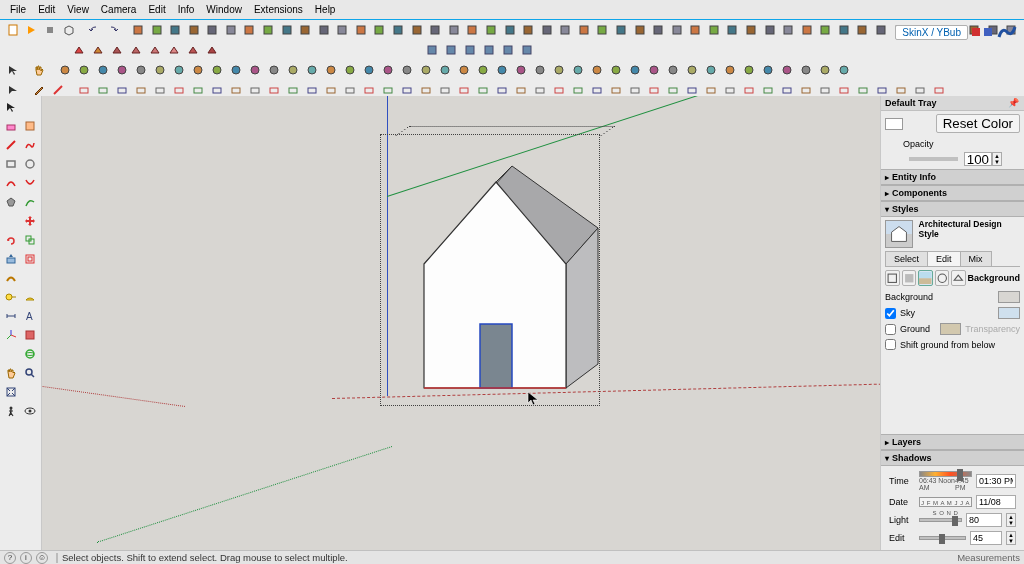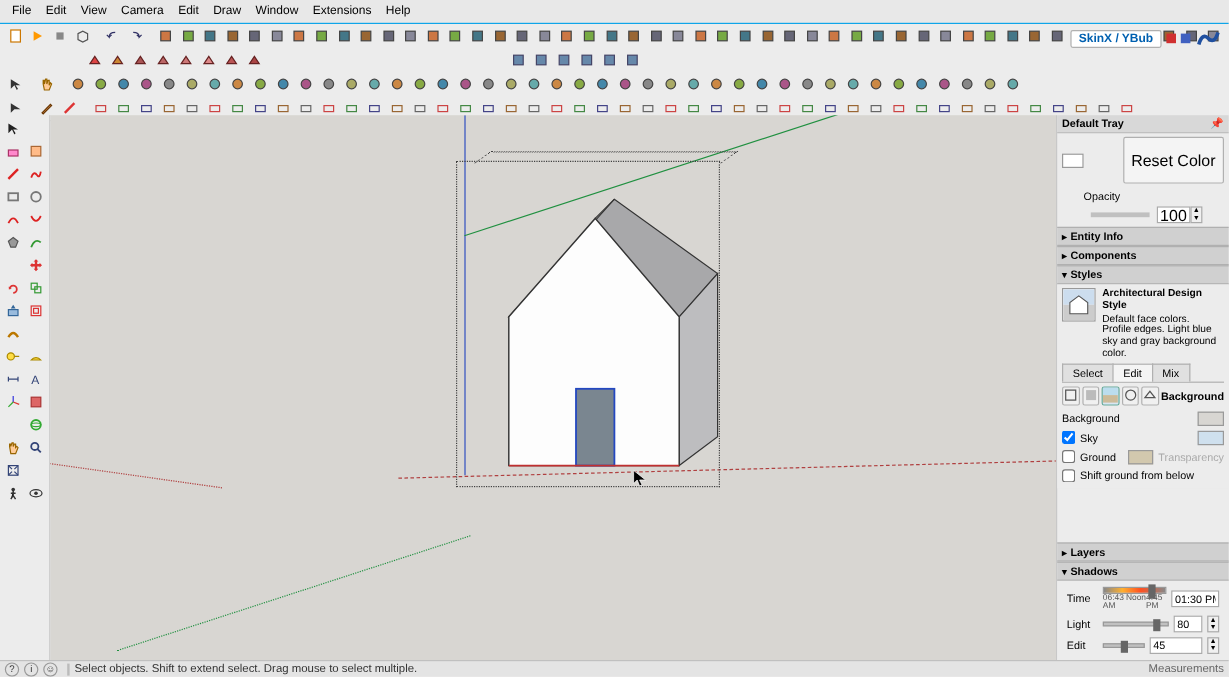--- a/index.html
+++ b/index.html
@@ -5,42 +5,42 @@
 * { box-sizing: border-box; margin: 0; padding: 0; font-family: "Segoe UI", Tahoma, sans-serif; }
 body { width: 1024px; height: 564px; background: #f0f0f0; overflow: hidden; position: relative; font-size: 10px; }
 .menubar { height: 20px; background: #e8e8e8; display: flex; align-items: center; padding: 0 4px; border-bottom: 1px solid #0ea5e9; }
 .menubar span { padding: 0 6px; cursor: default; }
 .toolbar-rows { background: #ececec; border-bottom: 1px solid #c8c8c8; }
 .toolbar-row { height: 20px; display: flex; align-items: center; padding: 0 4px; gap: 1px; position: relative; }
 .tb-btn { width: 18px; height: 18px; display: inline-flex; align-items: center; justify-content: center; border: 1px solid transparent; border-radius: 2px; cursor: pointer; }
 .tb-sep { width: 6px; height: 18px; display: inline-block; }
 .tb-btn svg { width: 14px; height: 14px; }
 .branding { position: absolute; right: 6px; top: 1px; display: flex; align-items: center; gap: 4px; }
-.branding-text { background: #fff; border: 1px solid #b0b0b0; padding: 1px 6px; border-radius: 2px; color: #0060b0; font-weight: 700; }
+.branding-text { background: #fff; border: 1px solid #b0b0b0; padding: 1px 6px; border-radius: 2px; color: #0060b0; font-weight: 400; }
 .branding-icon { width: 22px; height: 22px; }
 .main { position: absolute; top: 96px; left: 0; right: 0; bottom: 14px; display: flex; }
 .left-tools { width: 42px; background: #ececec; border-right: 1px solid #c8c8c8; display: flex; flex-direction: column; padding: 2px; gap: 1px; overflow: hidden; }
 .left-row { display: flex; gap: 1px; }
 .lt-btn { width: 18px; height: 18px; display: flex; align-items: center; justify-content: center; border: 1px solid transparent; border-radius: 2px; cursor: pointer; }
 .lt-btn svg { width: 14px; height: 14px; }
 .viewport { flex: 1; background: #d8d6d2; position: relative; overflow: hidden; }
 .axis-blue { position: absolute; width: 1px; height: 300px; background: #3050c0; left: 345px; top: 0; }
 .axis-green { position: absolute; width: 400px; height: 1px; background: #209040; left: 345px; top: 100px; transform-origin: left center; transform: rotate(-18deg); }
 .axis-red { position: absolute; width: 560px; height: 0; left: 290px; top: 302px; border-top: 1px dashed #b04040; transform-origin: left center; transform: rotate(-1.5deg); }
 .axis-red-back { position: absolute; width: 260px; height: 0; right: 695px; top: 310px; border-top: 1px dotted #b04040; transform-origin: right center; transform: rotate(8deg); }
 .axis-green-back { position: absolute; width: 310px; height: 0; left: 40px; top: 350px; border-top: 1px dotted #209040; transform-origin: right center; transform: rotate(-18deg); }
 .bbox { position: absolute; border: 1px dotted #404040; }
 .house { position: absolute; left: 352px; top: 60px; width: 220px; height: 250px; }
 .house svg { width: 100%; height: 100%; overflow: visible; }
 .cursor { position: absolute; left: 485px; top: 295px; width: 12px; height: 16px; }
 .tray { width: 144px; background: #ececec; border-left: 1px solid #c8c8c8; display: flex; flex-direction: column; font-size: 9px; justify-content: flex-end; }
 .tray-title { background: #d8d8d8; padding: 2px 4px; font-weight: 600; border-bottom: 1px solid #c0c0c0; display: flex; justify-content: space-between; align-items: center; }
 .tray-swatch-row { display: flex; align-items: center; padding: 3px 4px; gap: 6px; }
 .color-swatch { width: 18px; height: 12px; background: #fff; border: 1px solid #999; }
-.reset-btn { padding: 11px 6px; background: #f4f4f4; border: 1px solid #b0b0b0; border-radius: 2px; margin-left: auto; cursor: pointer; }
+.reset-btn { padding: 1px 6px; background: #f4f4f4; border: 1px solid #b0b0b0; border-radius: 2px; margin-left: auto; cursor: pointer; }
 .tray-field { padding: 3px 22px; display: flex; align-items: center; justify-content: space-between; }
 .opacity-input { width: 28px; height: 14px; border: 1px solid #aaa; text-align: right; padding-right: 2px; background: #fff; }
 .opacity-slider { flex: 1; height: 4px; background: #c0c0c0; margin: 0 6px; position: relative; }
 .panel-header { background: #d0d0d0; border-top: 1px solid #b0b0b0; border-bottom: 1px solid #b0b0b0; padding: 2px 4px; cursor: pointer; display: flex; align-items: center; gap: 3px; font-weight: 600; }
 .panel-header .arrow { font-size: 8px; }
 .panel-body { background: #ececec; padding: 3px 4px; }
 .style-thumb { width: 28px; height: 28px; background: #fff; border: 1px solid #999; display: inline-block; vertical-align: top; margin-right: 3px; }
 .style-thumb svg{width:100%;height:100%}
 .style-desc { display: inline-block; width: 96px; font-size: 8.5px; line-height: 1.15; vertical-align: top; }
 .style-name { font-weight: 600; display: block; margin-bottom: 1px; }
@@ -71,21 +71,21 @@
 </style>
 </head>
 <body>
 
 <div class="menubar">
   <span>File</span>
   <span>Edit</span>
   <span>View</span>
   <span>Camera</span>
   <span>Edit</span>
-  <span>Draw</span>
+  <span>Info</span>
   <span>Window</span>
   <span>Extensions</span>
   <span>Help</span>
 </div>
 
 <div class="toolbar-rows">
 <div class="toolbar-row">
   <div class="tb-btn">
         <svg viewBox="0 0 14 14">
           <rect x="3" y="2" width="8" height="10" fill="#fff" stroke="#cc7700"></rect>
@@ -1189,21 +1189,20 @@
         <span>Styles</span>
       </div>
     <div class="panel-body">
       <span class="style-thumb"><svg viewBox="0 0 28 28">
             <rect width="28" height="14" fill="#cde"></rect>
             <rect y="14" width="28" height="14" fill="#ccc"></rect>
             <path d="M6 22 L6 12 L14 6 L22 12 L22 22 Z" fill="#fff" stroke="#555"></path>
           </svg></span>
       <span class="style-desc">
         <span class="style-name">Architectural Design Style</span>
-        <span>Default face colors. Profile edges. Light blue sky and gray background color.</span>
       </span>
       <div class="tabs">
         <div class="tab">Select</div>
         <div class="tab active">Edit</div>
         <div class="tab">Mix</div>
       </div>
       <div class="mini-tb">
         <div class="mini-btn">
             <svg viewBox="0 0 12 12">
               <rect x="2" y="2" width="8" height="8" fill="none" stroke="#555"></rect>
@@ -1272,36 +1271,41 @@
             </div>
           <div style="display:flex;justify-content:space-between;font-size:7px;color:#555">
               <span>06:43 AM</span>
               <span>Noon</span>
               <span>4:45 PM</span>
             </div>
         </div>
         <input class="val-input" value="01:30 PM" style="">
       </div>
       <div class="shadows-row">
+        <span class="shadow-label">Date</span>
+        <div class="date-slider">J F M A M J J A S O N D</div>
+        <input class="val-input" value="11/08" style="">
+      </div>
+      <div class="shadows-row">
         <span class="shadow-label">Light</span>
         <div class="plain-slider">
             <div class="thumb" style="left:78%"></div>
           </div>
-        <input class="val-input" style="width: 24px;" value="80">
+        <input class="val-input" style="width: 36px;" value="80">
         <div class="spin">
             <div>▲</div>
             <div>▼</div>
           </div>
       </div>
       <div class="shadows-row">
         <span class="shadow-label">Edit</span>
         <div class="plain-slider">
             <div class="thumb" style="left:43%"></div>
           </div>
-        <input class="val-input" style="width: 44px;" value="45">
+        <input class="val-input" style="width: 32px;" value="45">
         <div class="spin">
             <div>▲</div>
             <div>▼</div>
           </div>
       </div>
     </div>
   </div>
 </div>
 
 <div class="statusbar">

